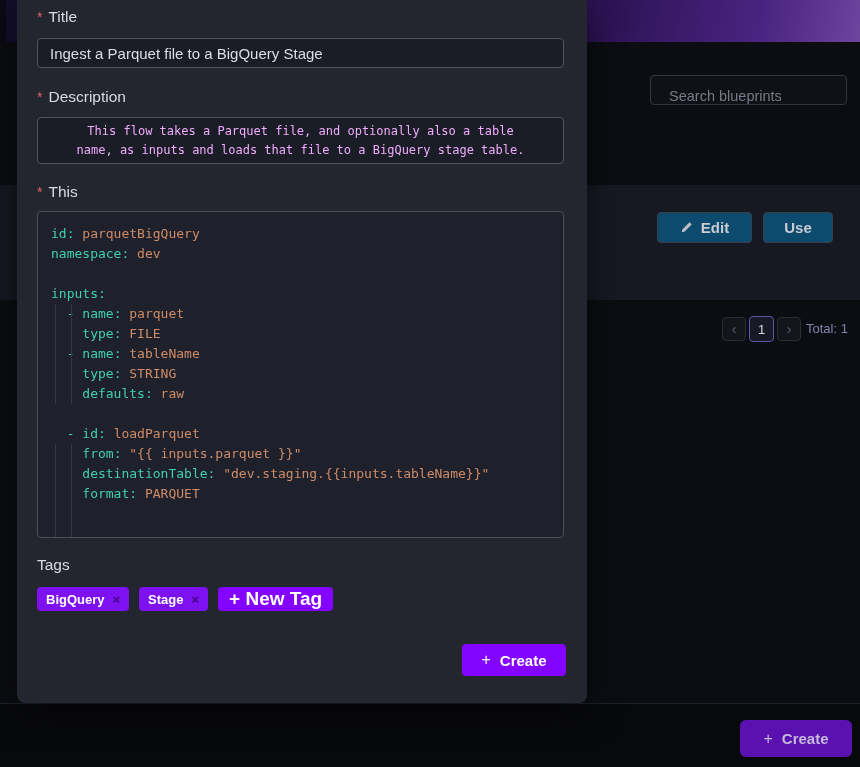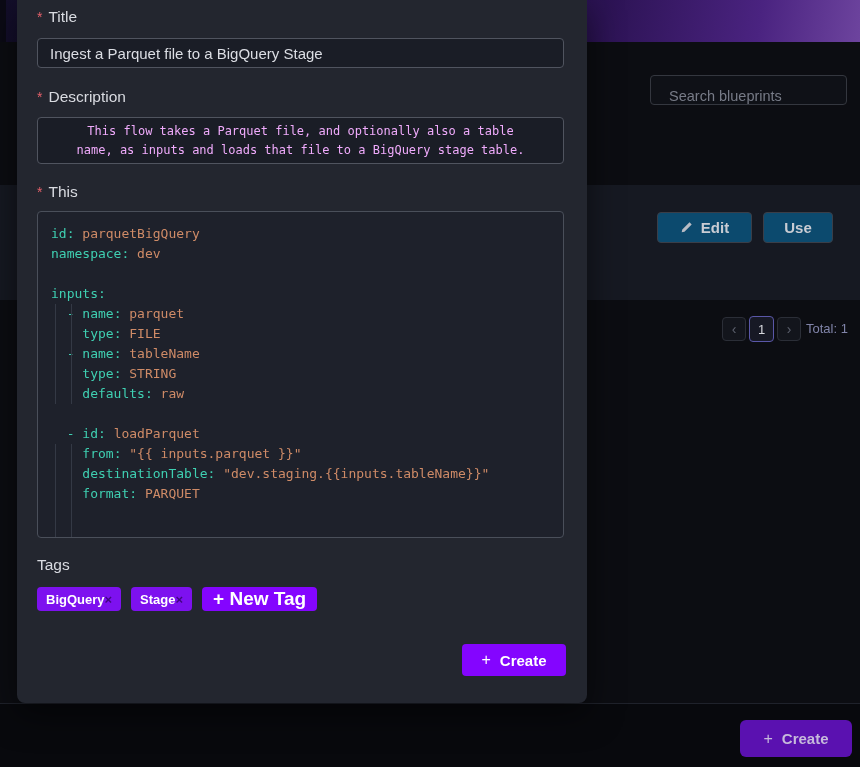--- a/index.html
+++ b/index.html
@@ -121,21 +121,21 @@
   .guide { position:absolute; width:1px; background:#343945; }
   .guide.a1 { left:17px; top:92px;  height:100px; }
   .guide.a2 { left:33px; top:92px;  height:100px; }
   .guide.b1 { left:17px; top:232px; height:94px; }
   .guide.b2 { left:33px; top:232px; height:94px; }
 
   .tags-row { position:absolute; left:20px; top:587px; display:flex; gap:10px; }
   .chips { display:flex; gap:10px; }
   .tag-chip {
     height:24px; background:#7d11ef; border-radius:4px;
-    display:flex; align-items:center; padding:0 9px;
+    display:flex; align-items:center; gap:8px; padding:0 9px;
     color:#ffffff; font-size:13px; font-weight:bold; cursor:default;
   }
   .tag-x { color:#41067e; font-size:13px; font-weight:bold; cursor:pointer; }
   .new-tag-btn {
     height:24px; background:#8405ff; border:none; border-radius:4px;
     color:#ffffff; font-size:19px; font-weight:bold; padding:0 11px;
     cursor:pointer; font-family:"Liberation Sans",sans-serif;
   }
   .modal-create {
     position:absolute; right:21px; top:644px; width:104px; height:32px;

